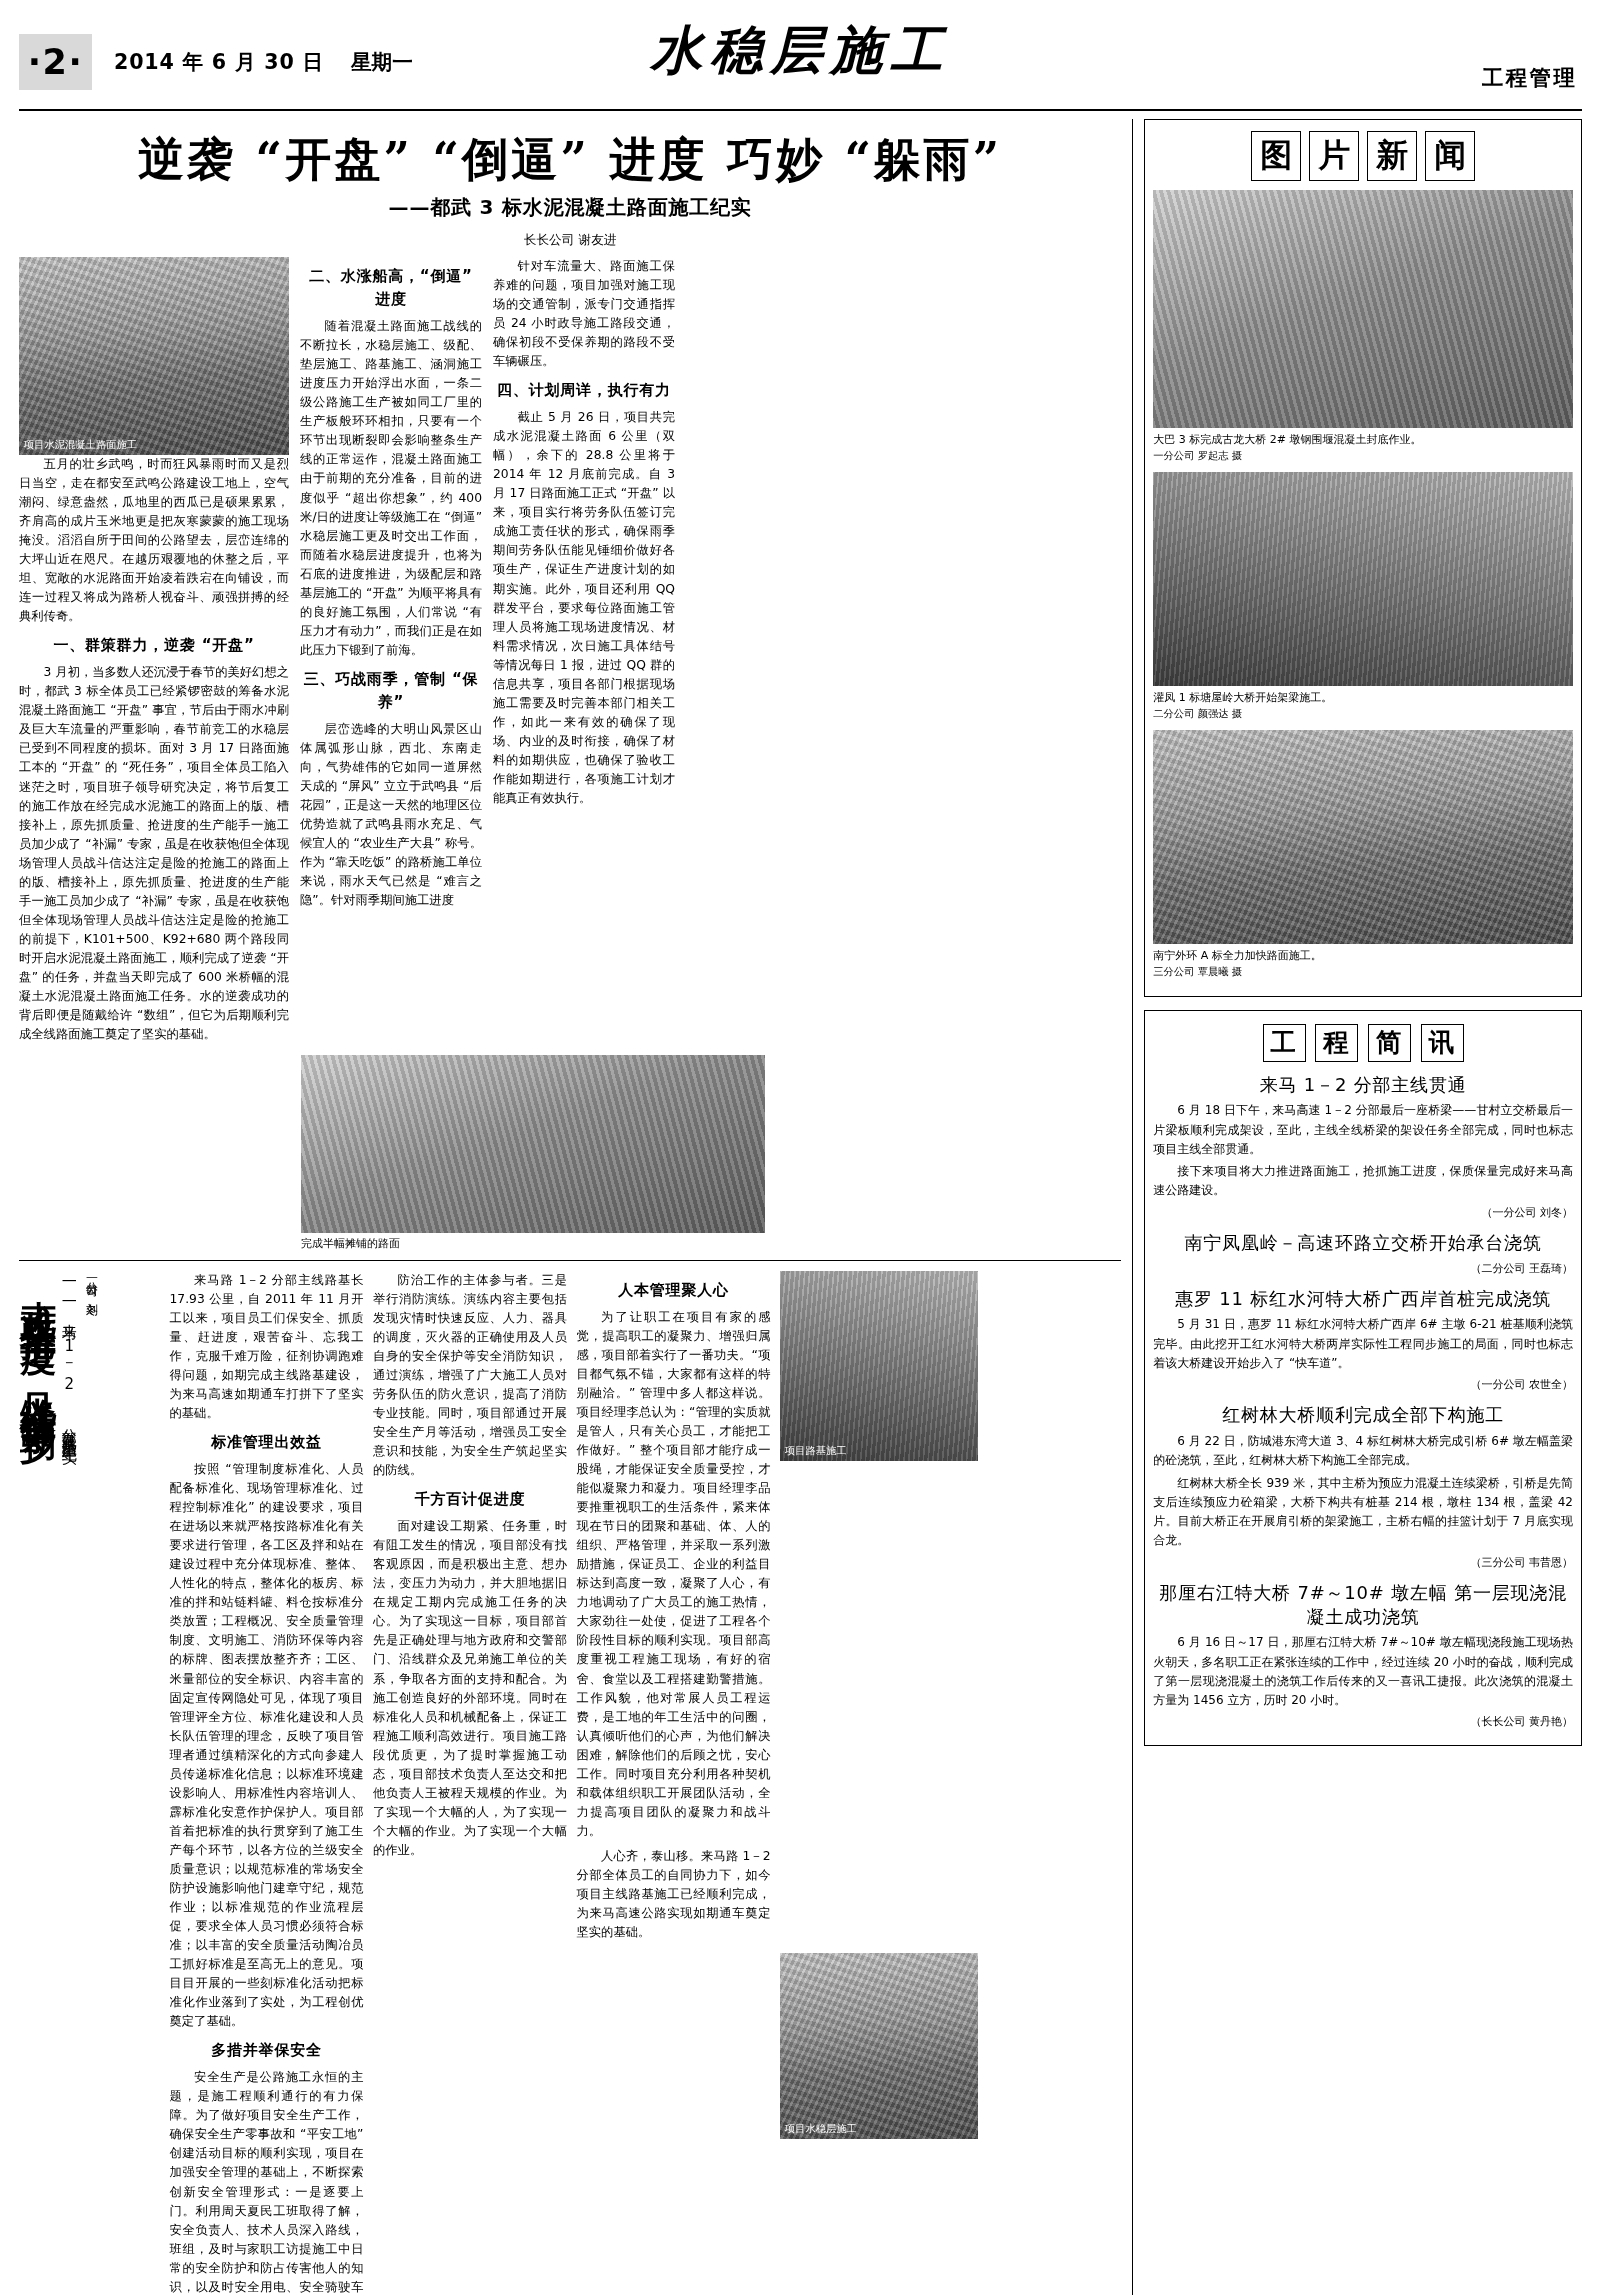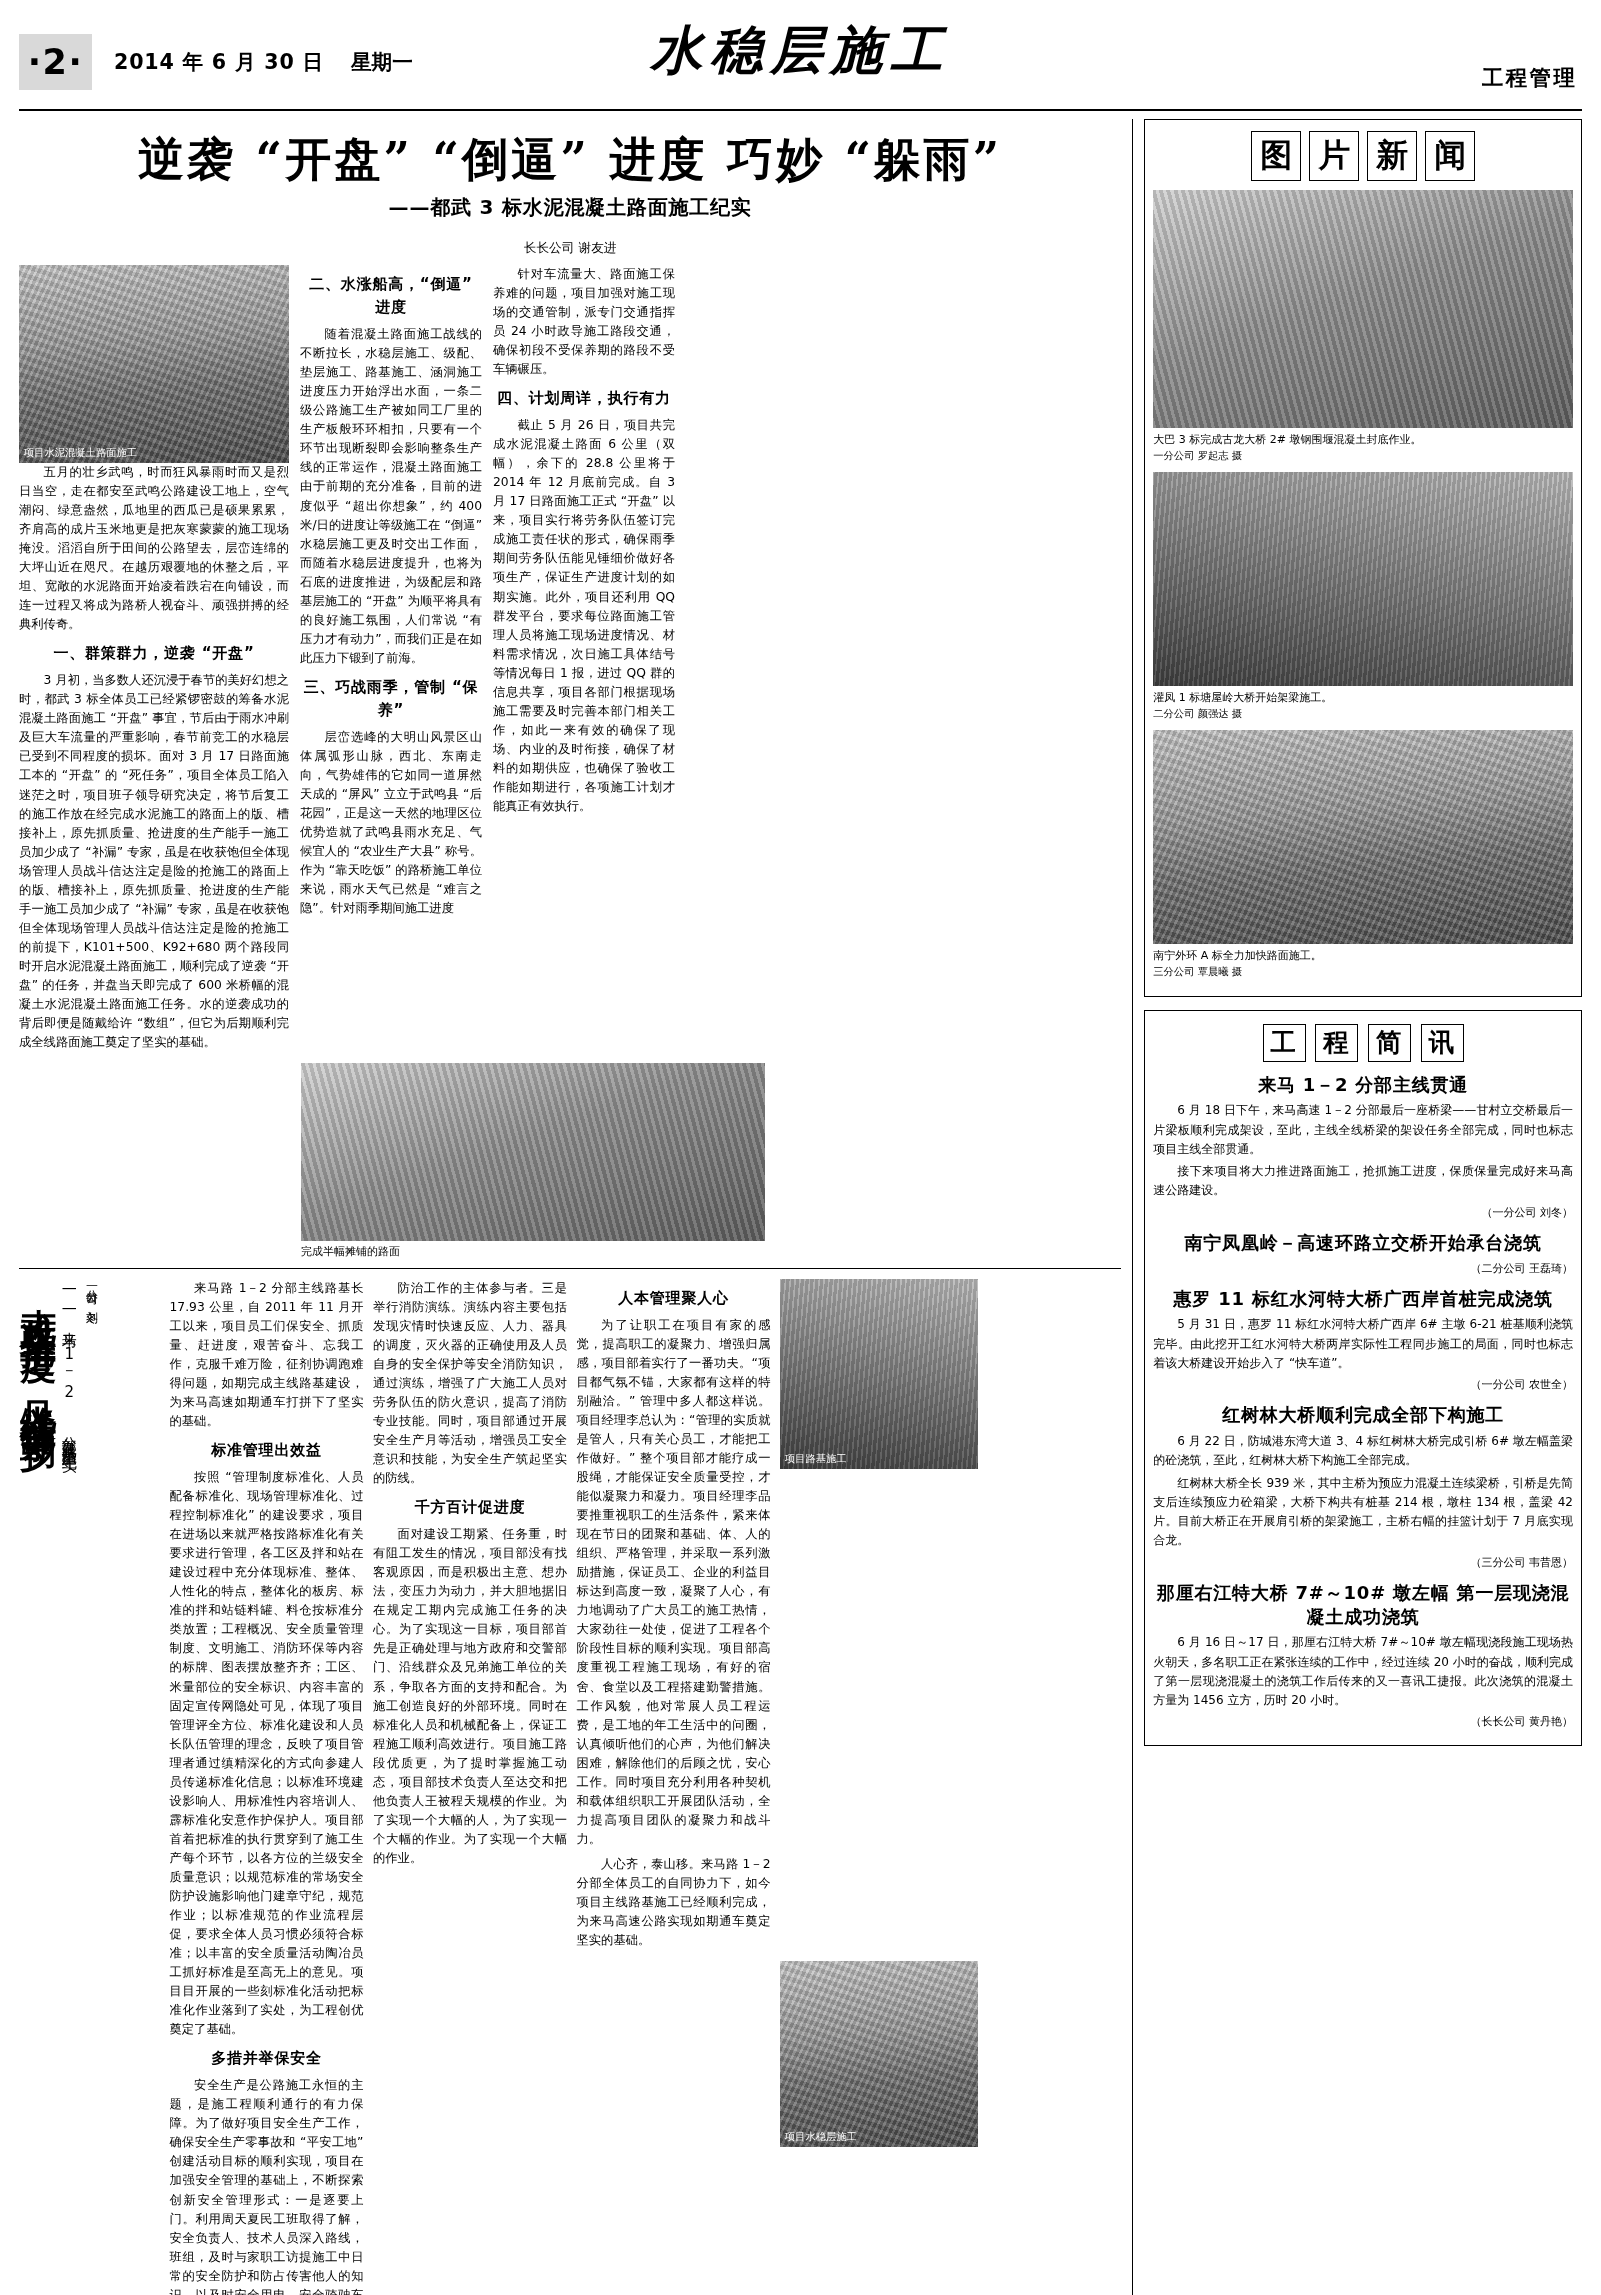--- a/index.html
+++ b/index.html
@@ -14,21 +14,21 @@
   .paper-title{position:absolute;left:50%;transform:translateX(-50%);top:1.6px;font-family:"DejaVu Serif","Liberation Serif",serif;font-size:52px;font-weight:bold;font-style:italic;letter-spacing:8px;}
   .section-name{position:absolute;right:4.8px;bottom:17.5px;font-size:21.4px;font-weight:bold;letter-spacing:2.4px;}
 
   
   .body-wrap{display:flex;margin-top:8px;}
   .left-zone{width:1118px;}
   .right-zone{width:444px;margin-left:11px;border-left:1.6px solid #000;padding-left:11px;}
 
   
   .headline{font-family:"DejaVu Serif","Liberation Serif",serif;font-size:46px;font-weight:bold;text-align:center;letter-spacing:3.2px;margin:9.5px 0 3.2px;}
-  .subhead{text-align:center;font-size:20px;font-weight:bold;letter-spacing:0.8px;margin-bottom:19px;}
+  .subhead{text-align:center;font-size:20px;font-weight:bold;letter-spacing:0.8px;margin-bottom:11px;}
   .byline{text-align:center;font-size:12.7px;margin-bottom:8px;}
 
   
   .art1{display:flex;gap:11px;}
   .col{font-size:12.3px;line-height:1.55;text-align:justify;}
   .col p{margin:0 0 5.6px;text-indent:2em;}
   .sec-h{font-size:15px;font-weight:bold;text-align:center;margin:8px 0 5.6px;letter-spacing:0.8px;}
 
   .photo{background:#0f172a;position:relative;overflow:hidden;}
   .photo .cap{position:absolute;left:0;right:0;bottom:0;font-size:10.3px;color:#fff;padding:2.4px 4.8px;}
@@ -56,21 +56,21 @@
 
   
   .boxed{border:1.6px solid #000;padding:8px;}
   .pic-news-title{display:flex;justify-content:center;gap:8px;margin:3.2px 0 9.5px;}
   .pic-news-title span{border:1.6px solid #000;font-family:"DejaVu Serif","Liberation Serif",serif;font-size:32px;font-weight:bold;padding:1.6px 8px;}
   .rt-cap{font-size:11px;margin:4px 0 1.6px;}
   .rt-credit{font-size:10.3px;text-align:left;margin-bottom:9.5px;}
 
   .brief-title{display:flex;justify-content:center;gap:9.5px;margin:4.8px 0 11px;}
   .brief-title span{border:1.6px solid #000;font-family:"DejaVu Serif","Liberation Serif",serif;font-size:25.4px;font-weight:bold;padding:0.8px 7.1px;letter-spacing:1.6px;}
-  .brief h4{font-size:18px;font-weight:bold;text-align:center;margin:9.5px 0 4.8px;letter-spacing:0.8px;}
+  .brief h4{font-size:18px;font-weight:normal;text-align:center;margin:9.5px 0 4.8px;letter-spacing:0.8px;}
   .brief p{font-size:12px;line-height:1.6;margin:0 0 3.2px;text-indent:2em;text-align:justify;}
   .brief .sig{text-align:right;font-size:11px;margin:0 0 6.3px;text-indent:0;}
 </style>
 </head>
 <body>
 
 <div class="page">
 
   <div class="masthead">
     <div class="page-num">·2·</div>

